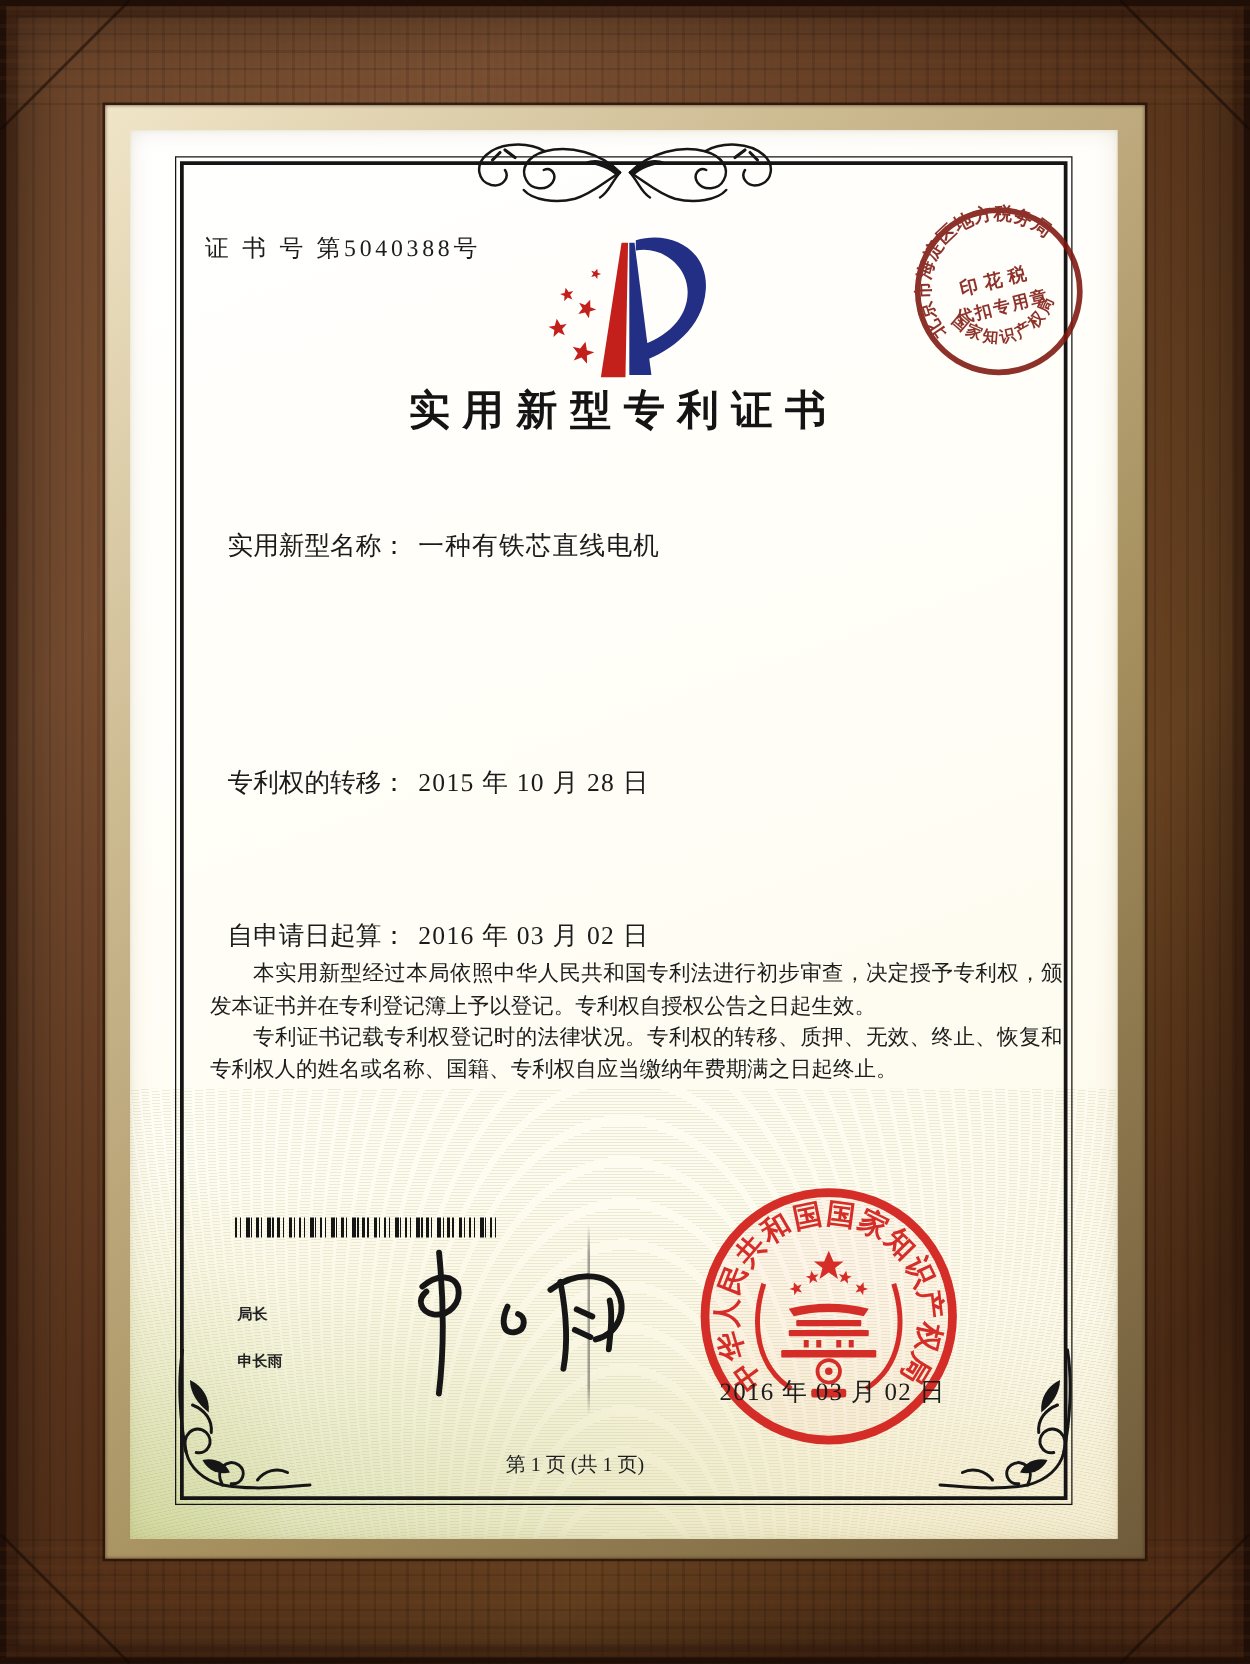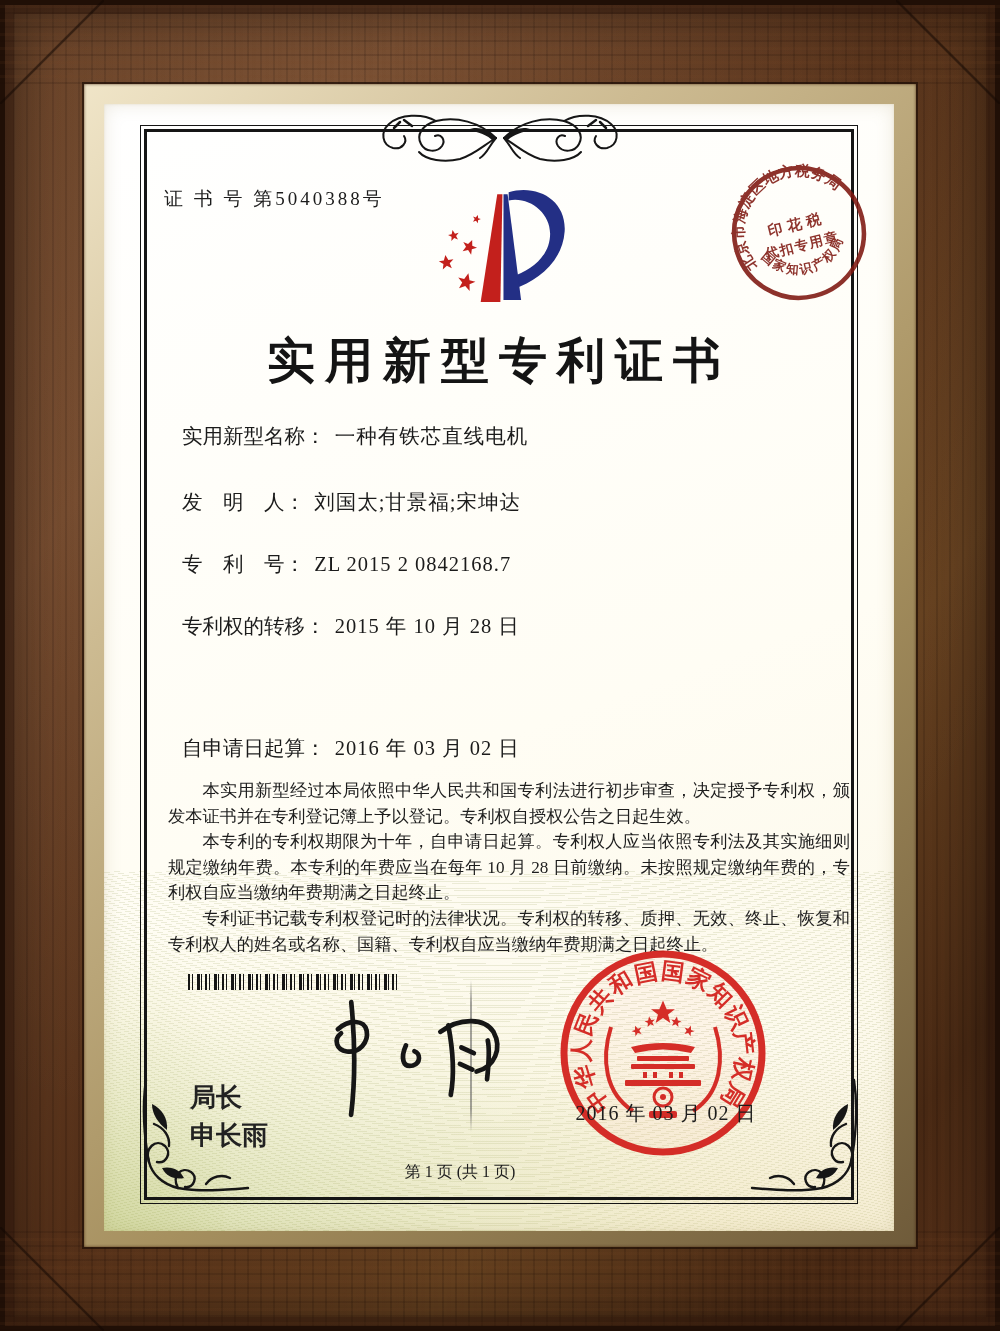--- a/index.html
+++ b/index.html
@@ -40,37 +40,37 @@
   
   .border-box{position:absolute;inset:21px 36px 27px 36px;border:1.5px solid #151515;}
   .border-box::before{content:"";position:absolute;inset:3px;border:3px solid #151515;}
 
   .flourish{position:absolute;pointer-events:none;}
   .flourish svg{display:block;width:100%;height:100%;}
 
   
   .cert-number{position:absolute;left:60px;top:82px;font-size:19px;letter-spacing:3px;color:#1c1c1c;}
   .logo{position:absolute;left:330px;top:84px;width:140px;height:112px;}
-  .title{position:absolute;left:0;right:0;top:202px;text-align:center;font-size:48px;font-weight:bold;
-         letter-spacing:10px;color:#141414;margin-top:23px;}
+  .title{position:absolute;left:0;right:0;top:202px;text-align:center;font-size:33px;font-weight:bold;
+         letter-spacing:10px;color:#141414;}
   .field{position:absolute;left:78px;font-size:20.5px;color:#1b1b1b;white-space:nowrap;}
   .field .lab{display:inline-block;}
   .field .val{margin-left:4px;letter-spacing:1px;}
   .f0{top:318px}.f1{top:384px}.f2{top:446px}.f3{top:508px}.f4{top:570px}.f5{top:630px}
   .body-text{position:absolute;left:64px;top:662px;width:682px;font-size:17.2px;line-height:25.6px;
-             text-align:justify;color:#1d1d1d;margin-top:12px;}
+             text-align:justify;color:#1d1d1d;}
   .body-text p{margin:0;text-indent:2em;}
 
   .barcode{position:absolute;left:84px;top:870px;width:210px;height:16px;
     background-image:repeating-linear-gradient(90deg,#151515 0 2px,transparent 2px 4px,#151515 4px 5px,transparent 5px 9px,#151515 9px 12px,transparent 12px 13px,#151515 13px 14px,transparent 14px 17px);}
   .fold-line{position:absolute;left:366px;top:876px;width:2px;height:152px;
     background:linear-gradient(180deg,transparent,rgba(90,90,90,.55) 15%,rgba(90,90,90,.55) 85%,transparent);}
 
-  .signer{position:absolute;left:86px;top:928px;font-family:Liberation Mono, monospace;
-          font-weight:700;font-size:26px;color:#222;line-height:38px;margin-top:48px;}
+  .signer{position:absolute;left:86px;top:928px;font-family:Liberation Sans, sans-serif;
+          font-weight:700;font-size:12px;color:#222;line-height:38px;}
   .signature{position:absolute;left:196px;top:888px;width:220px;height:130px;transform:rotate(-2deg);}
 
   .seal{position:absolute;left:452px;top:842px;width:214px;height:214px;opacity:.95;}
   .seal-date{position:absolute;left:462px;top:996px;width:200px;text-align:center;font-size:20px;
              color:#1c1c1c;letter-spacing:1px;z-index:3;}
   .footer{position:absolute;left:246px;top:1058px;width:220px;text-align:center;font-size:16px;color:#1d1d1d;}
 
   .tax-stamp{position:absolute;left:616px;top:50px;width:158px;height:158px;transform:rotate(-14deg);opacity:.88;}
 </style>
 </head>
@@ -186,40 +186,31 @@
         </g>
       </svg>
     </div>
 
     <div class="title">实用新型专利证书</div>
 
     <div class="field f0">
       <span class="lab">实用新型名称：</span>
       <span class="val">一种有铁芯直线电机</span>
     </div>
-    <div class="field f1">
-      <span class="lab">发　明　人：</span>
-      <span class="val">刘国太;甘景福;宋坤达</span>
-    </div>
-    <div class="field f2">
-      <span class="lab">专　利　号：</span>
-      <span class="val">ZL 2015 2 0842168.7</span>
-    </div>
     <div class="field f3">
       <span class="lab">专利权的转移：</span>
       <span class="val">2015 年 10 月 28 日</span>
     </div>
     <div class="field f5">
       <span class="lab">自申请日起算：</span>
       <span class="val">2016 年 03 月 02 日</span>
     </div>
 
     <div class="body-text">
       <p>本实用新型经过本局依照中华人民共和国专利法进行初步审查，决定授予专利权，颁发本证书并在专利登记簿上予以登记。专利权自授权公告之日起生效。</p>
-      <p>本专利的专利权期限为十年，自申请日起算。专利权人应当依照专利法及其实施细则规定缴纳年费。本专利的年费应当在每年 10 月 28 日前缴纳。未按照规定缴纳年费的，专利权自应当缴纳年费期满之日起终止。</p>
       <p>专利证书记载专利权登记时的法律状况。专利权的转移、质押、无效、终止、恢复和专利权人的姓名或名称、国籍、专利权自应当缴纳年费期满之日起终止。</p>
     </div>
 
     <div class="barcode"></div>
 
     <div class="fold-line"></div>
 
     <div class="signer">
       <div>局长</div>
       <div>申长雨</div>

